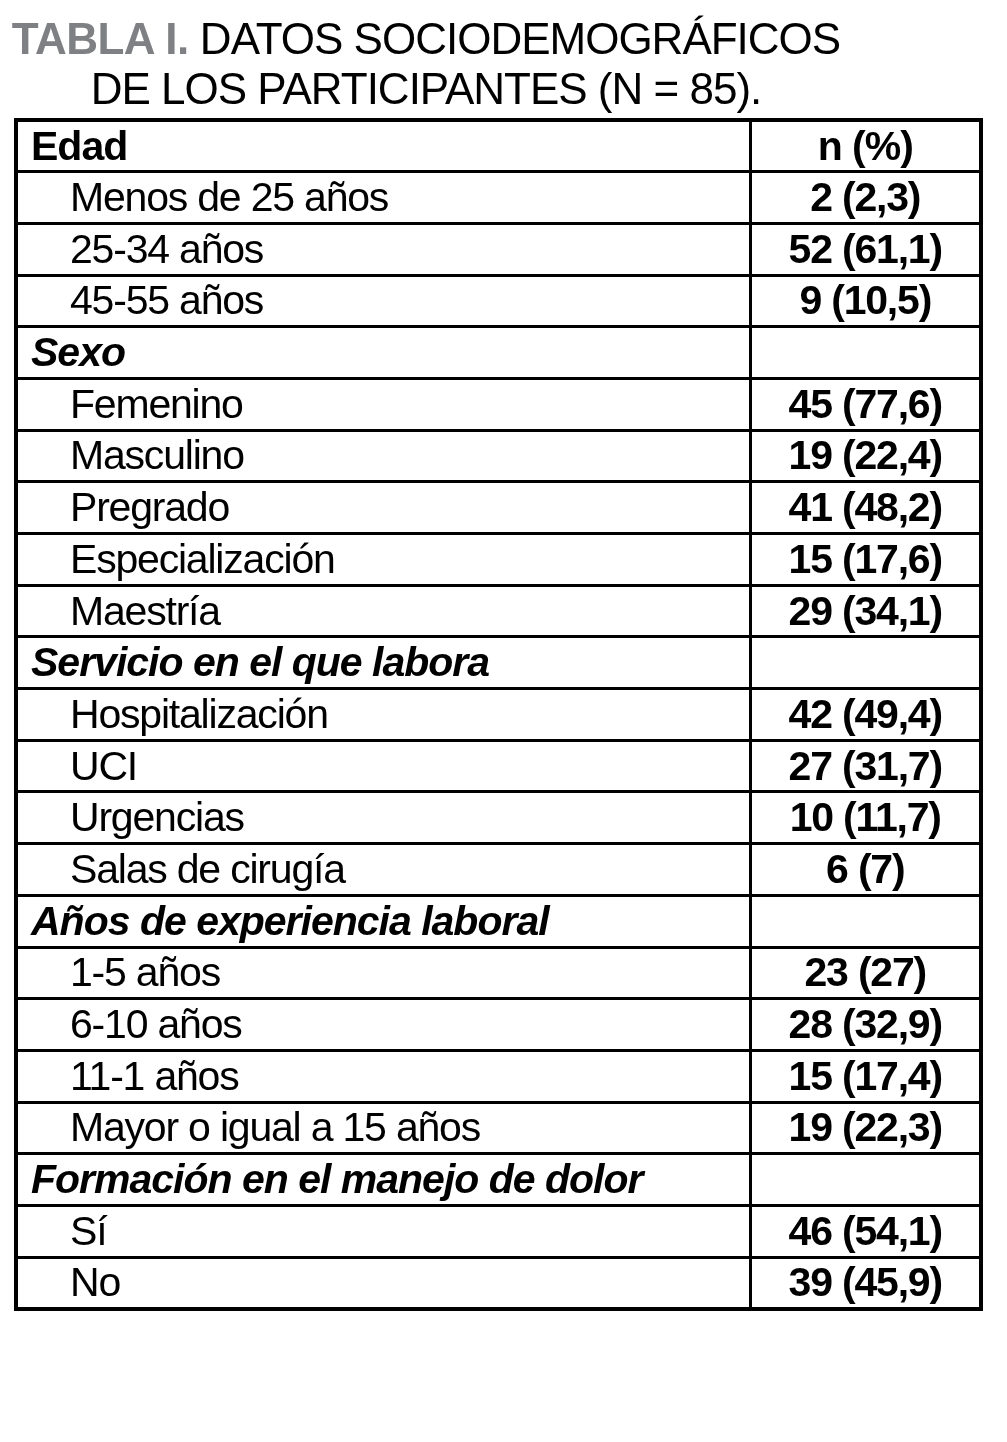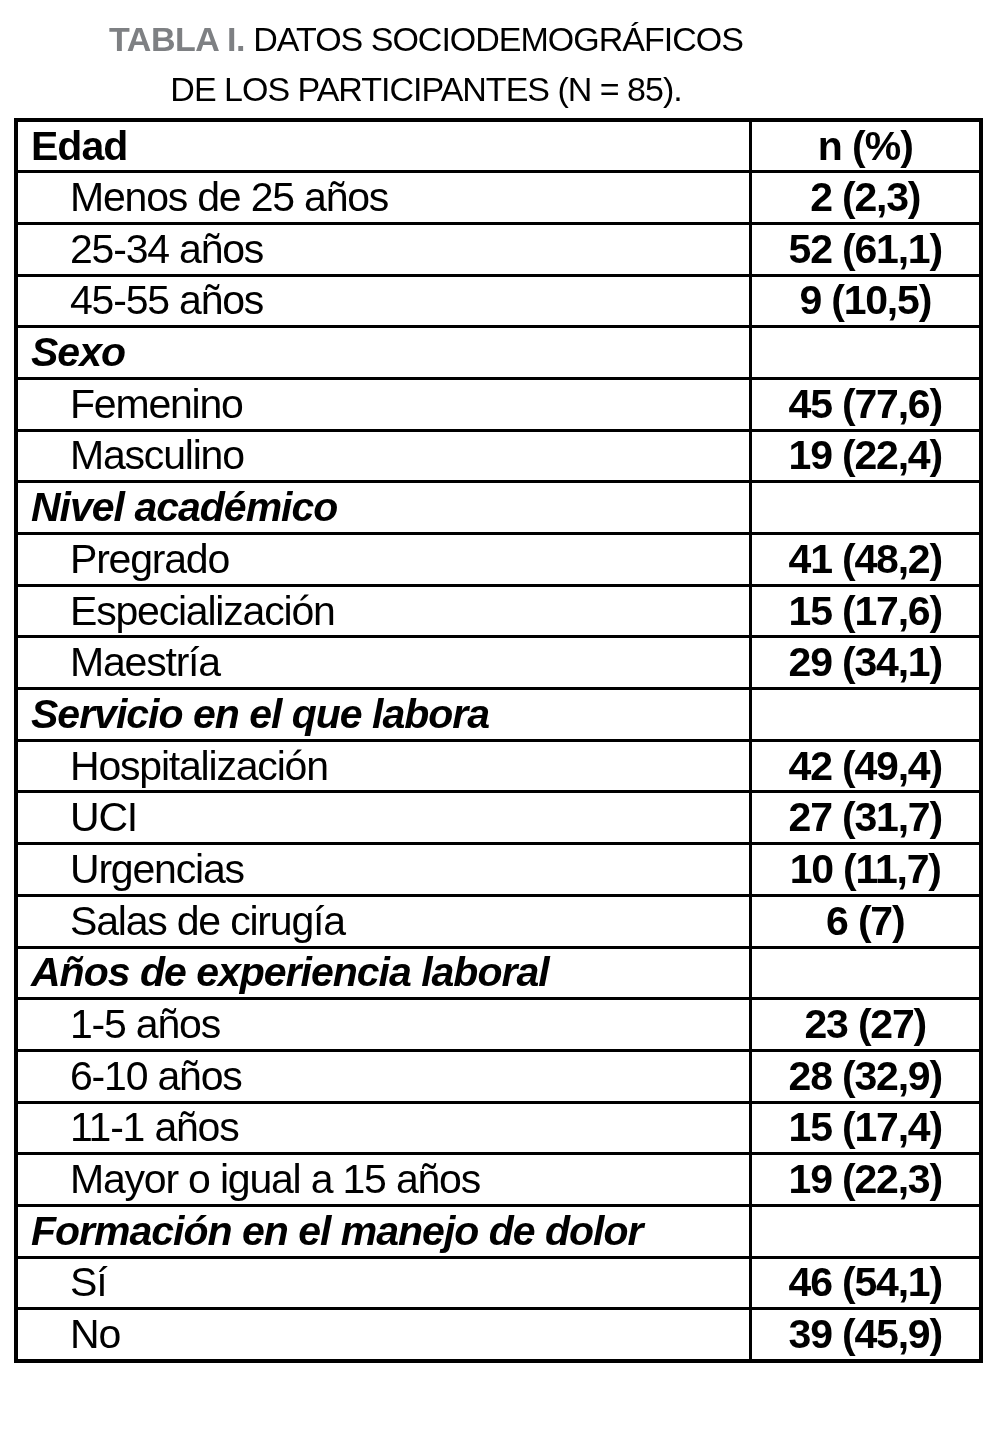--- a/index.html
+++ b/index.html
@@ -18,21 +18,21 @@
     width: 1007px;
     height: 1442px;
     background: #ffffff;
   }
   .title-block {
     position: absolute;
     top: 14px;
     left: 0;
     width: 852px;
     text-align: center;
-    font-size: 34px;
+    font-size: 44px;
     line-height: 50px;
     letter-spacing: -1px;
     font-weight: 400;
   }
   .title-tag {
     font-weight: 700;
     color: #7e8083;
     letter-spacing: -0.5px;
   }
   table.demo-table {
@@ -125,24 +125,20 @@
       <tr>
         <td class="item-label">Femenino</td>
         <td class="value-cell">45 (77,6)</td>
       </tr>
       <tr>
         <td class="item-label">Masculino</td>
         <td class="value-cell">19 (22,4)</td>
       </tr>
 
       <tr>
-        <td class="section-label">Nivel académico</td>
-        <td class="value-cell"></td>
-      </tr>
-      <tr>
         <td class="item-label">Pregrado</td>
         <td class="value-cell">41 (48,2)</td>
       </tr>
       <tr>
         <td class="item-label">Especialización</td>
         <td class="value-cell">15 (17,6)</td>
       </tr>
       <tr>
         <td class="item-label">Maestría</td>
         <td class="value-cell">29 (34,1)</td>

